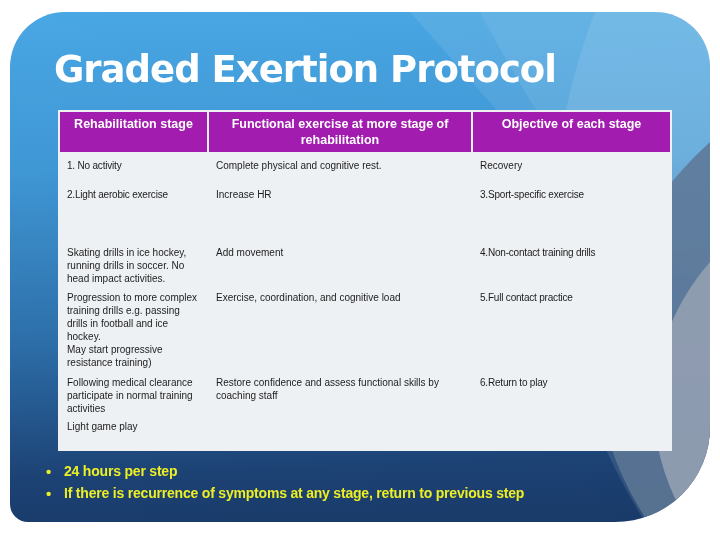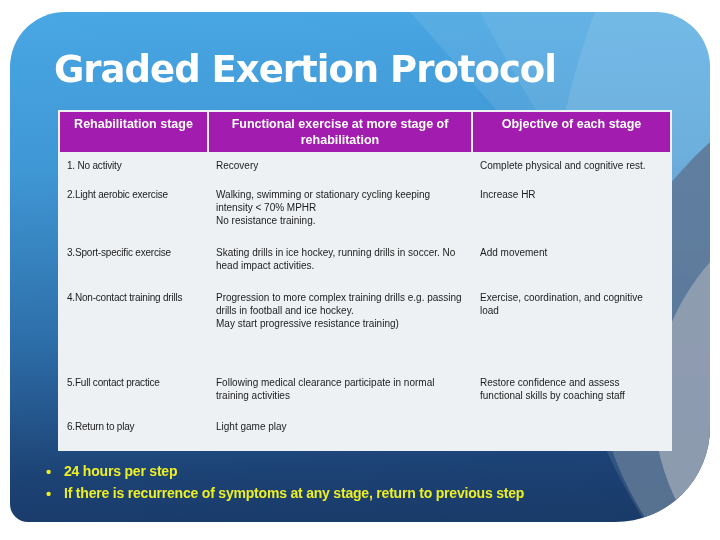--- a/index.html
+++ b/index.html
@@ -100,26 +100,24 @@
   </svg>
 
   <div class="title">Graded Exertion Protocol</div>
 
   <div class="ptable">
     <div class="hcell">Rehabilitation stage</div>
     <div class="hcell">Functional exercise at more stage of rehabilitation</div>
     <div class="hcell">Objective of each stage</div>
 
     <div class="cell stage row-first">1. No activity</div>
+    <div class="cell row-first">Complete physical and cognitive rest.</div>
     <div class="cell row-first">Recovery</div>
-    <div class="cell row-first">Complete physical and cognitive rest.</div>
 
     <div class="cell stage row-light">2.Light aerobic exercise</div>
-    <div class="cell row-light">Walking, swimming or stationary cycling keeping intensity &lt; 70% MPHR
-No resistance training.</div>
     <div class="cell row-light">Increase HR</div>
 
     <div class="cell stage row-dark">3.Sport-specific exercise</div>
     <div class="cell row-dark">Skating drills in ice hockey, running drills in soccer. No head impact activities.</div>
     <div class="cell row-dark">Add movement</div>
 
     <div class="cell stage row-light">4.Non-contact training drills</div>
     <div class="cell row-light">Progression to more complex training drills e.g. passing drills in football and ice hockey.
 May start progressive resistance training)</div>
     <div class="cell row-light">Exercise, coordination, and cognitive load</div>

